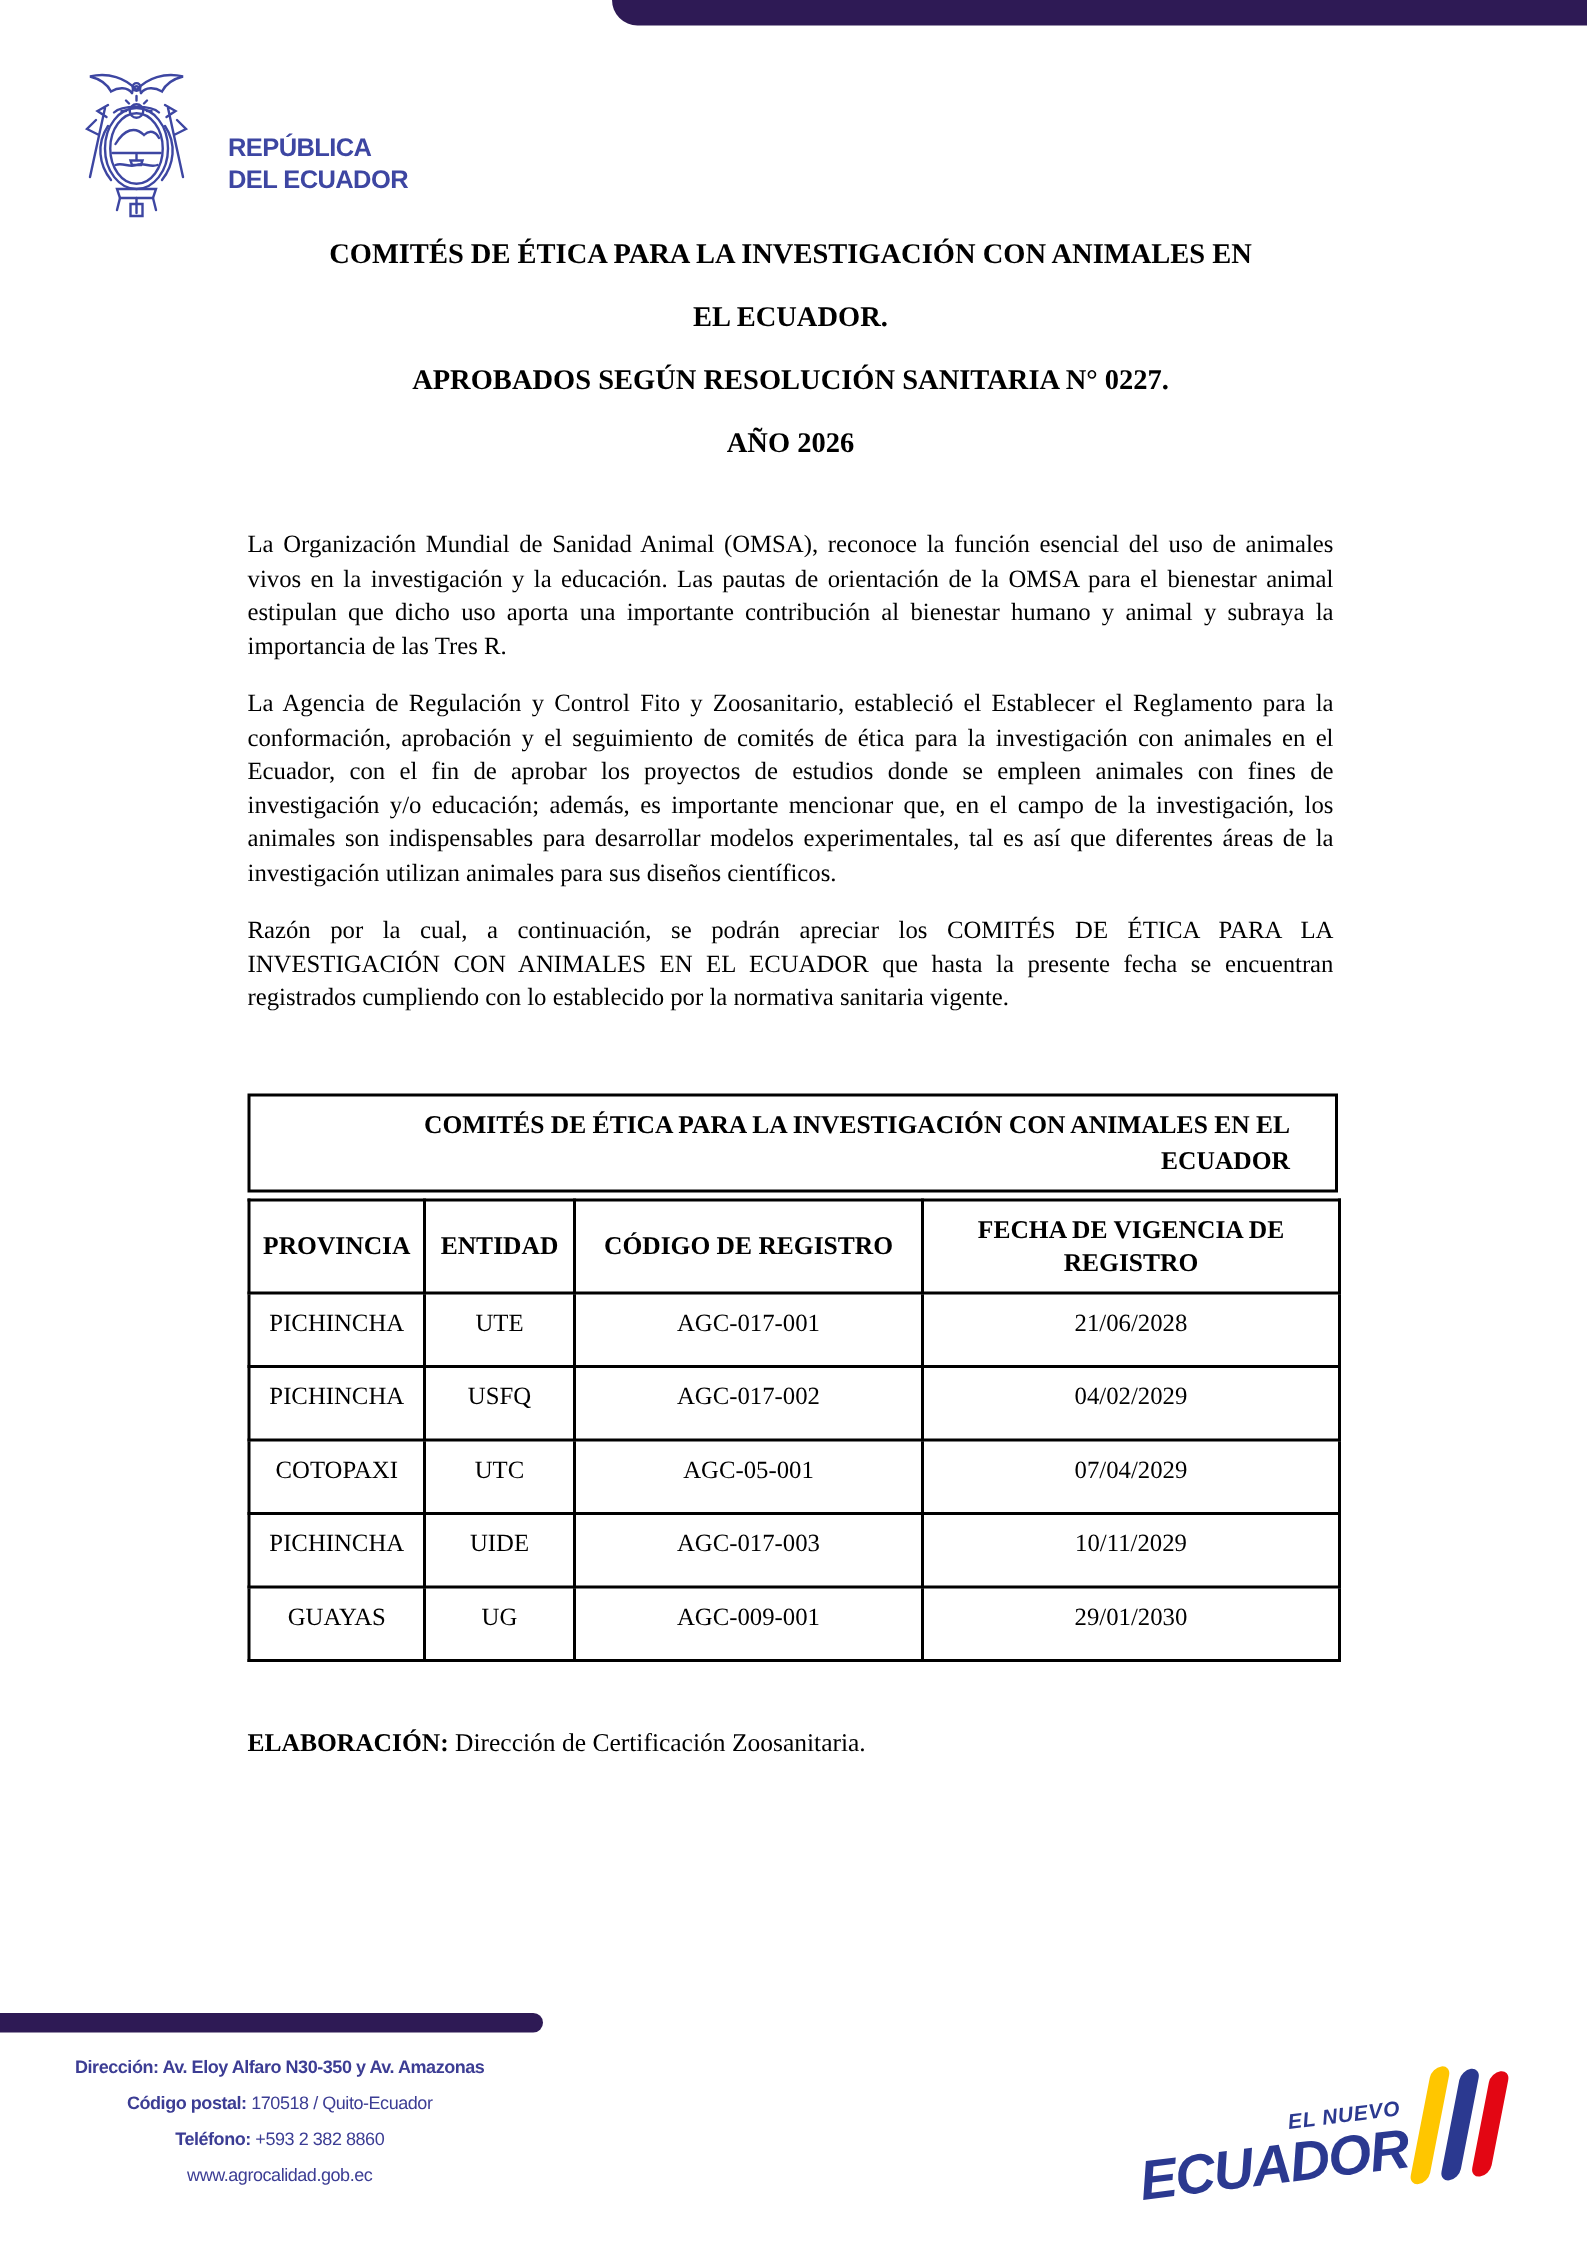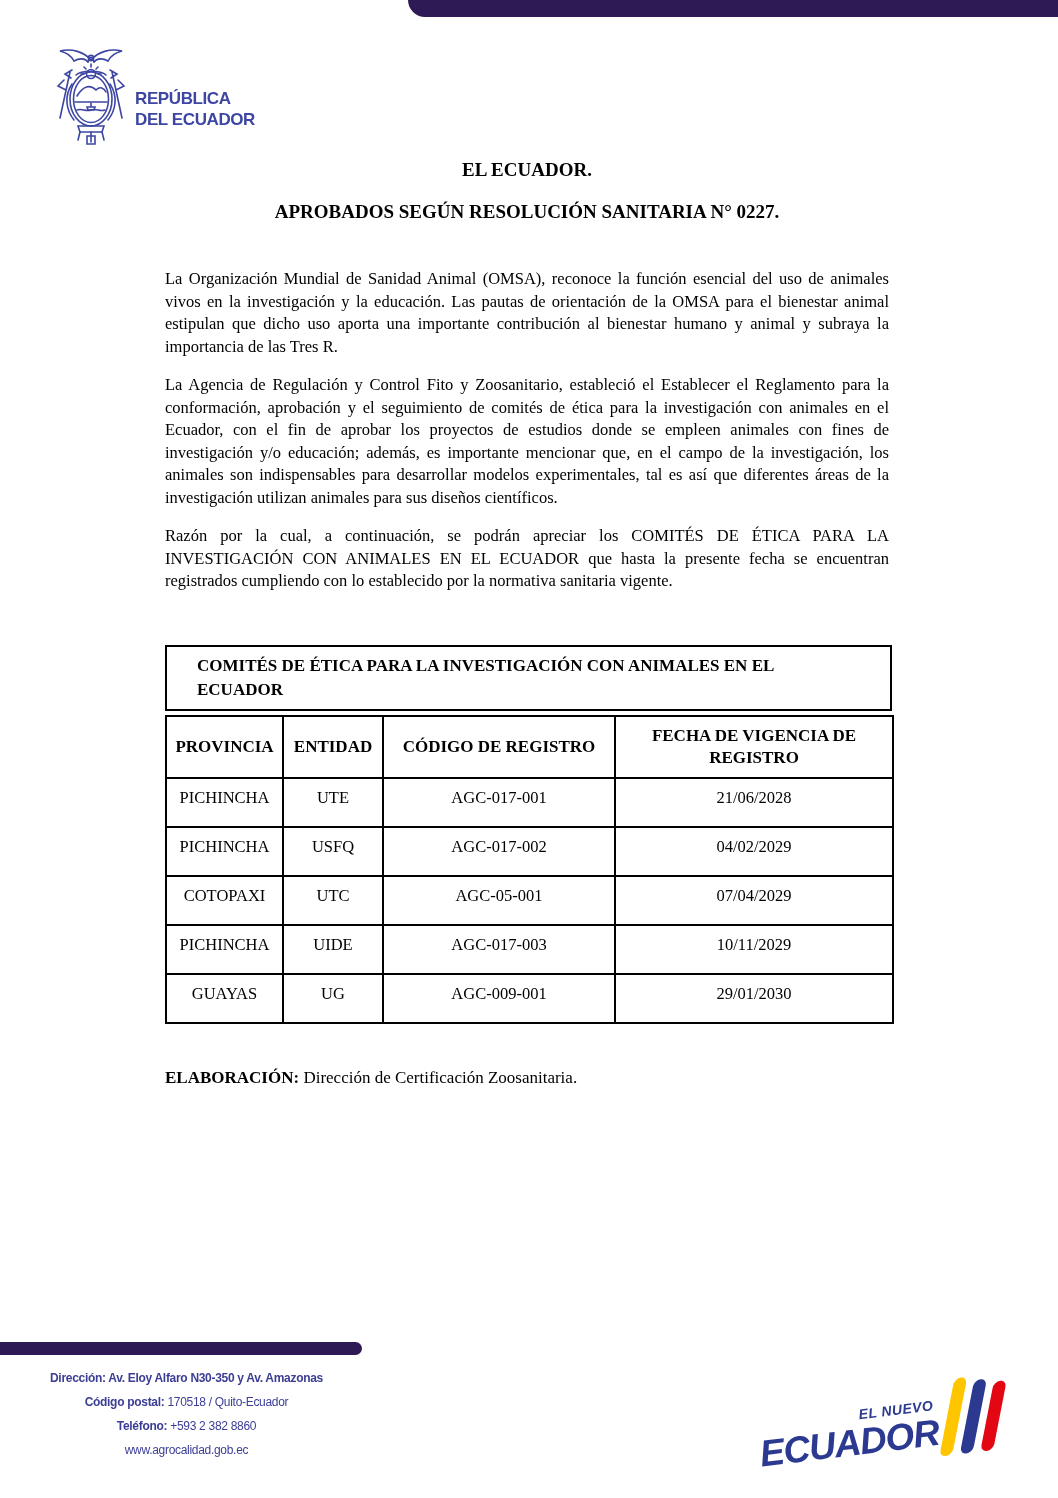--- a/index.html
+++ b/index.html
@@ -4,39 +4,39 @@
 <style>
   html,body{margin:0;padding:0;background:#ffffff;}
   .page{position:relative;width:1058px;height:1498px;background:#fff;overflow:hidden;
         font-family:"Liberation Serif",serif;color:#000;}
 
   
   .top-bar{position:absolute;top:0;left:408px;right:0;height:17px;background:#2e1a55;
            border-radius:0 0 0 22px;}
 
   
-  .crest-wrap{position:absolute;left:50px;top:44px;display:flex;align-items:center;gap:3px;}
+  .crest-wrap{position:absolute;left:50px;top:44px;display:flex;align-items:center;gap:20px;}
   .crest-svg{width:82px;height:102px;}
   .republic-text{font-family:"Liberation Sans",sans-serif;font-weight:bold;
                  color:#3d46a2;font-size:17px;line-height:21px;letter-spacing:-0.4px;
                  margin-top:28px;}
   .agency{position:absolute;right:48px;top:82px;text-align:right;
           font-family:"Liberation Sans",sans-serif;font-weight:bold;color:#2b3a96;
           font-size:16.5px;line-height:22px;letter-spacing:-0.3px;}
 
   
   main{position:absolute;top:158px;left:165px;width:724px;}
   .title-line{text-align:center;font-weight:bold;font-size:19px;line-height:24px;
               margin:0 0 18px 0;}
   .after-title{height:26px;}
   p.body-par{margin:0 0 16px 0;font-size:16.5px;line-height:22.5px;text-align:justify;}
 
   
   .table-section{margin-top:52px;width:727px;}
-  .table-title{border:2px solid #000;text-align:left;font-weight:bold;font-size:17px;
+  .table-title{border:2px solid #000;text-align:right;font-weight:bold;font-size:17px;
                line-height:24px;padding:7px 30px;box-sizing:border-box;}
   .reg-table{border-collapse:collapse;table-layout:fixed;width:727px;margin-top:4px;}
   .reg-table th,.reg-table td{border:2px solid #000;text-align:center;
                font-size:16.5px;padding:0 2px;overflow:hidden;}
   .reg-table th{font-weight:bold;font-size:17px;line-height:22px;height:60px;}
   .reg-table td{height:39px;vertical-align:middle;padding-bottom:8px;}
   .col-prov{width:117px;} .col-ent{width:100px;} .col-cod{width:232px;} .col-fec{width:278px;}
 
   .elaboration{margin-top:44px;font-size:17px;}
   .elaboration strong{font-weight:bold;margin-top:44px;}
@@ -106,22 +106,24 @@
       </g>
     </svg>
     <div class="republic-text">
       <div>REPÚBLICA</div>
       <div>DEL ECUADOR</div>
     </div>
   </div>
 
 
   <main>
+    <div class="title-line">COMITÉS DE ÉTICA PARA LA INVESTIGACIÓN CON ANIMALES EN</div>
     <div class="title-line">EL ECUADOR.</div>
     <div class="title-line">APROBADOS SEGÚN RESOLUCIÓN SANITARIA N° 0227.</div>
+    <div class="title-line">AÑO 2026</div>
     <div class="after-title"></div>
 
     <p class="body-par">La Organización Mundial de Sanidad Animal (OMSA), reconoce la función esencial del uso de animales vivos en la investigación y la educación. Las pautas de orientación de la OMSA para el bienestar animal estipulan que dicho uso aporta una importante contribución al bienestar humano y animal y subraya la importancia de las Tres R.</p>
     <p class="body-par">La Agencia de Regulación y Control Fito y Zoosanitario, estableció el Establecer el Reglamento para la conformación, aprobación y el seguimiento de comités de ética para la investigación con animales en el Ecuador, con el fin de aprobar los proyectos de estudios donde se empleen animales con fines de investigación y/o educación; además, es importante mencionar que, en el campo de la investigación, los animales son indispensables para desarrollar modelos experimentales, tal es así que diferentes áreas de la investigación utilizan animales para sus diseños científicos.</p>
     <p class="body-par">Razón por la cual, a continuación, se podrán apreciar los COMITÉS DE ÉTICA PARA LA INVESTIGACIÓN CON ANIMALES EN EL ECUADOR que hasta la presente fecha se encuentran registrados cumpliendo con lo establecido por la normativa sanitaria vigente.</p>
 
     <div class="table-section">
       <div class="table-title">COMITÉS DE ÉTICA PARA LA INVESTIGACIÓN CON ANIMALES EN EL ECUADOR</div>
       <table class="reg-table">
         <colgroup>

